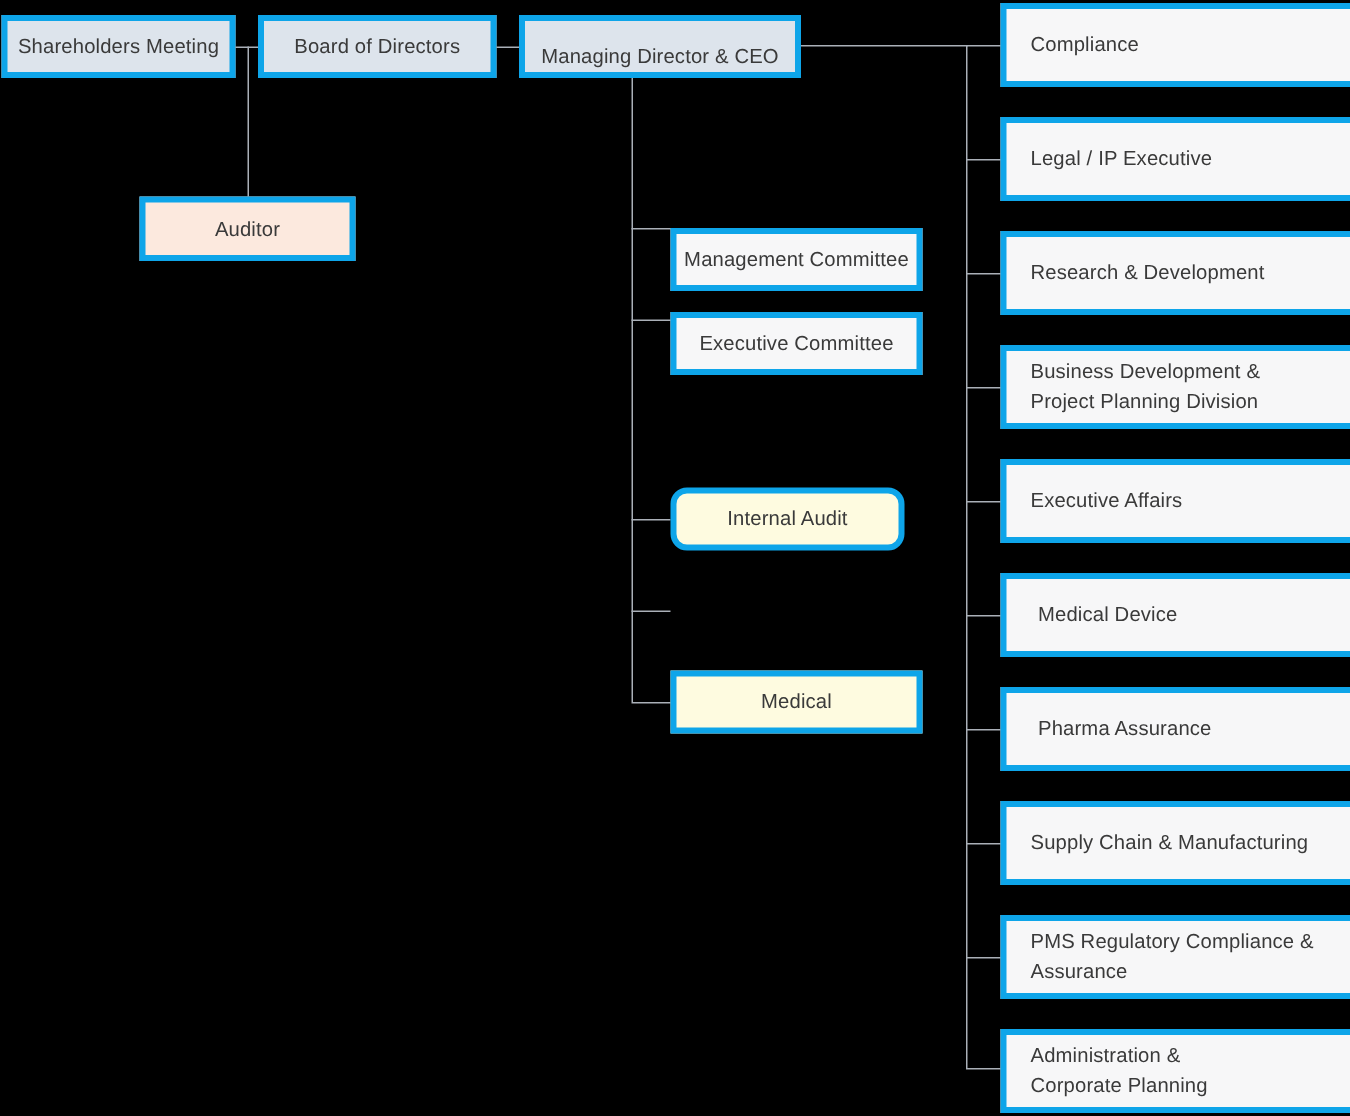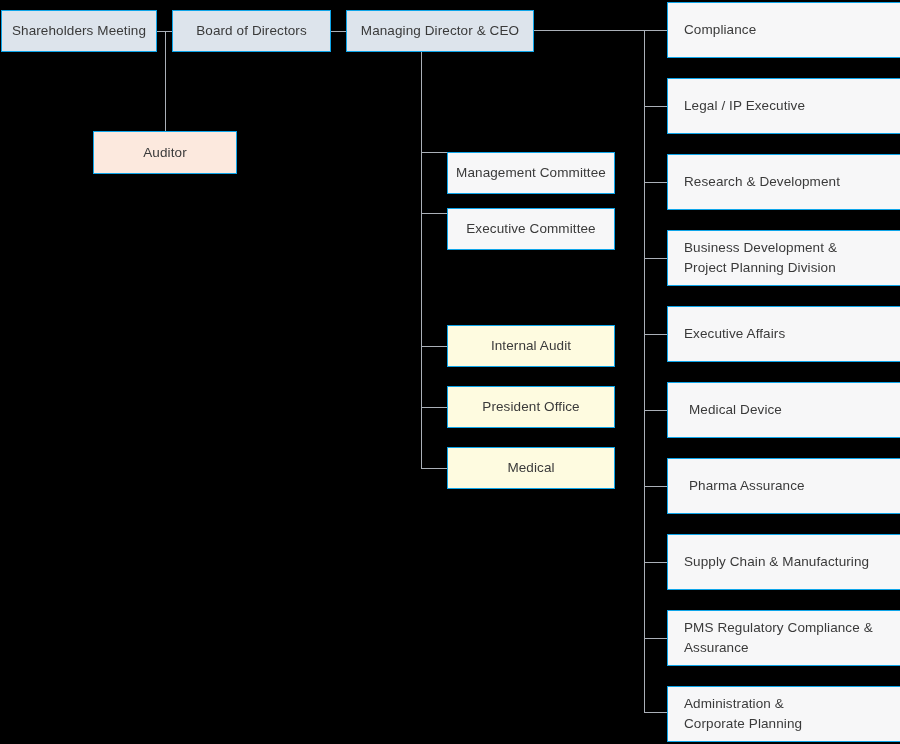--- a/index.html
+++ b/index.html
@@ -14,21 +14,21 @@
     height: 744px;
     background: #000000;
     font-family: "Liberation Sans", "DejaVu Sans", sans-serif;
     overflow: hidden;
   }
 
   
   .node {
     position: absolute;
     box-sizing: border-box;
-    border: 1px solid #0ea5e9;
+    border: 4px solid #0ea5e9;
     display: flex;
     align-items: center;
     font-size: 13.5px;
     line-height: 1.45;
     color: #3a3a3a;
     letter-spacing: 0.1px;
   }
   .node.center   { justify-content: center; text-align: center; }
   .node.leftpad  { justify-content: flex-start; padding-left: 16px; text-align: left; }
   .node.leftpad2 { justify-content: flex-start; padding-left: 21px; text-align: left; }
@@ -54,21 +54,21 @@
 <div id="chart-root">
 
   <div class="node blue center" style="left:1px; top:10px; width:156px; height:42px;">
     <span>Shareholders Meeting</span>
   </div>
 
   <div class="node blue center" style="left:172px; top:10px; width:159px; height:42px;">
     <span>Board of Directors</span>
   </div>
 
-  <div class="node blue center" style="left:346px; top:10px; width:188px; height:42px;">
+  <div class="node blue center" style="left:346px; top:10px; width:188px; height:42px;align-items:flex-end;">
     <span>Managing Director &amp; CEO</span>
   </div>
 
   <div class="line h" style="left:157px; top:31px; width:15px;"></div>
   <div class="line h" style="left:331px; top:31px; width:15px;"></div>
 
   <div class="line v" style="left:165px; top:31px; height:100px;"></div>
 
   <div class="node peach center" style="left:93px; top:131px; width:144px; height:43px;">
     <span>Auditor</span>
@@ -83,27 +83,24 @@
   <div class="line h" style="left:421px; top:468px; width:26px;"></div>
 
   <div class="node grey center" style="left:447px; top:131px; width:168px; height:42px;margin-top:21px;">
     <span>Management Committee</span>
   </div>
 
   <div class="node grey center" style="left:447px; top:192px; width:168px; height:42px;margin-top:16px;">
     <span>Executive Committee</span>
   </div>
 
-  <div class="node yellow center" style="left:447px; top:325px; width:168px; height:42px;">
+  <div class="node yellow center" style="left:447px; top:325px; width:156px; height:42px;border-radius:11px;">
     <span>Internal Audit</span>
   </div>
 
-  <div class="node yellow center" style="left:447px; top:386px; width:168px; height:42px;">
-    <span>President Office</span>
-  </div>
 
   <div class="node yellow center" style="left:447px; top:447px; width:168px; height:42px;align-items:center;">
     <span>Medical</span>
   </div>
 
   <div class="line h" style="left:534px; top:30px; width:111px;"></div>
   <div class="line v" style="left:644px; top:30px; height:682px;"></div>
 
   <div class="line h" style="left:644px; top:30px; width:23px;"></div>
   <div class="line h" style="left:644px; top:106px; width:23px;"></div>

